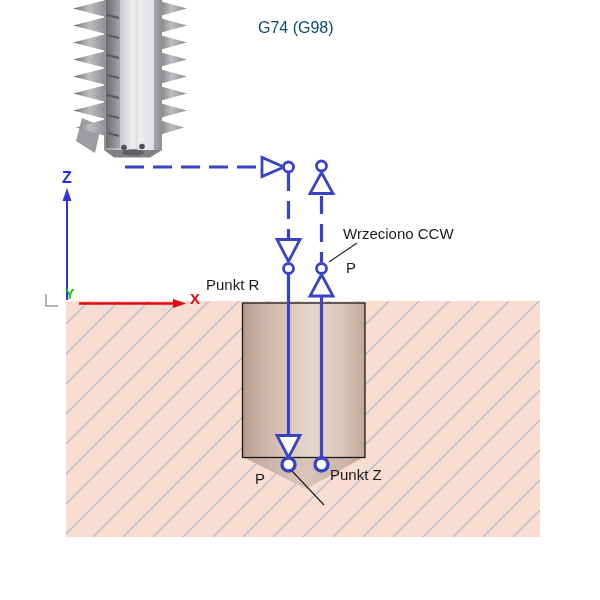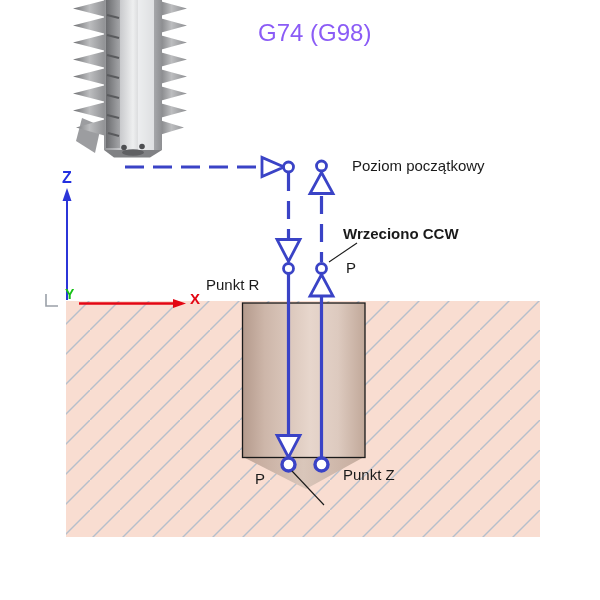--- a/index.html
+++ b/index.html
@@ -7,21 +7,21 @@
     position:relative;width:600px;height:600px;overflow:hidden;
     background:#ffffff;
     font-family:"Liberation Sans",sans-serif;
   }
   svg{position:absolute;left:0;top:0;}
   .lbl{
     position:absolute;
     font-size:15px;line-height:1.15;
     color:#1a1a1a;white-space:nowrap;
   }
-  .title{font-size:24px;color:#8b5cf6;}
+  .title{font-size:16px;color:#0c4a6e;}
   .axis{font-weight:bold;font-size:15px;}
   .axis-x{color:#e30613;}
   .axis-y{color:#15c115;}
   .axis-z{color:#2330e0;font-size:16px;}
 </style>
 </head>
 <body>
 
 <div class="stage">
 
@@ -123,29 +123,28 @@
       <rect x="138" y="0" width="16" height="150" fill="#f2f3f4" opacity="0.75"></rect>
       <polygon points="104,150 162,150 150,157.5 114,157.5" fill="#808184"></polygon>
       <ellipse cx="133" cy="152.5" rx="11" ry="3.2" fill="#5f6063"></ellipse>
       <circle cx="124" cy="147.5" r="2.8" fill="#4e4f52"></circle>
       <circle cx="142" cy="146.5" r="2.8" fill="#4e4f52"></circle>
     </g>
   </svg>
 
   <div class="lbl title" style="left:258px;top:19px;">G74 (G98)</div>
 
-  <div class="lbl" style="left:352px;top:157px;">Poziom początkowy</div>
 
-  <div class="lbl" style="left:343px;top:225px;font-weight:bold;">Wrzeciono CCW</div>
+  <div class="lbl" style="left:343px;top:225px;">Wrzeciono CCW</div>
 
   <div class="lbl" style="left:346px;top:259px;">P</div>
 
   <div class="lbl" style="left:206px;top:260px;margin-top:16px;">Punkt R</div>
 
-  <div class="lbl" style="left:343px;top:466px;">Punkt Z</div>
+  <div class="lbl" style="left:330px;top:466px;">Punkt Z</div>
 
   <div class="lbl" style="left:255px;top:470px;">P</div>
 
 
   <div class="lbl axis axis-z" style="left:62px;top:169px;">Z</div>
   <div class="lbl axis axis-y" style="left:65px;top:286px;font-size:14px;">Y</div>
   <div class="lbl axis axis-x" style="left:190px;top:290px;">X</div>
 </div>
 
 </body></html>

